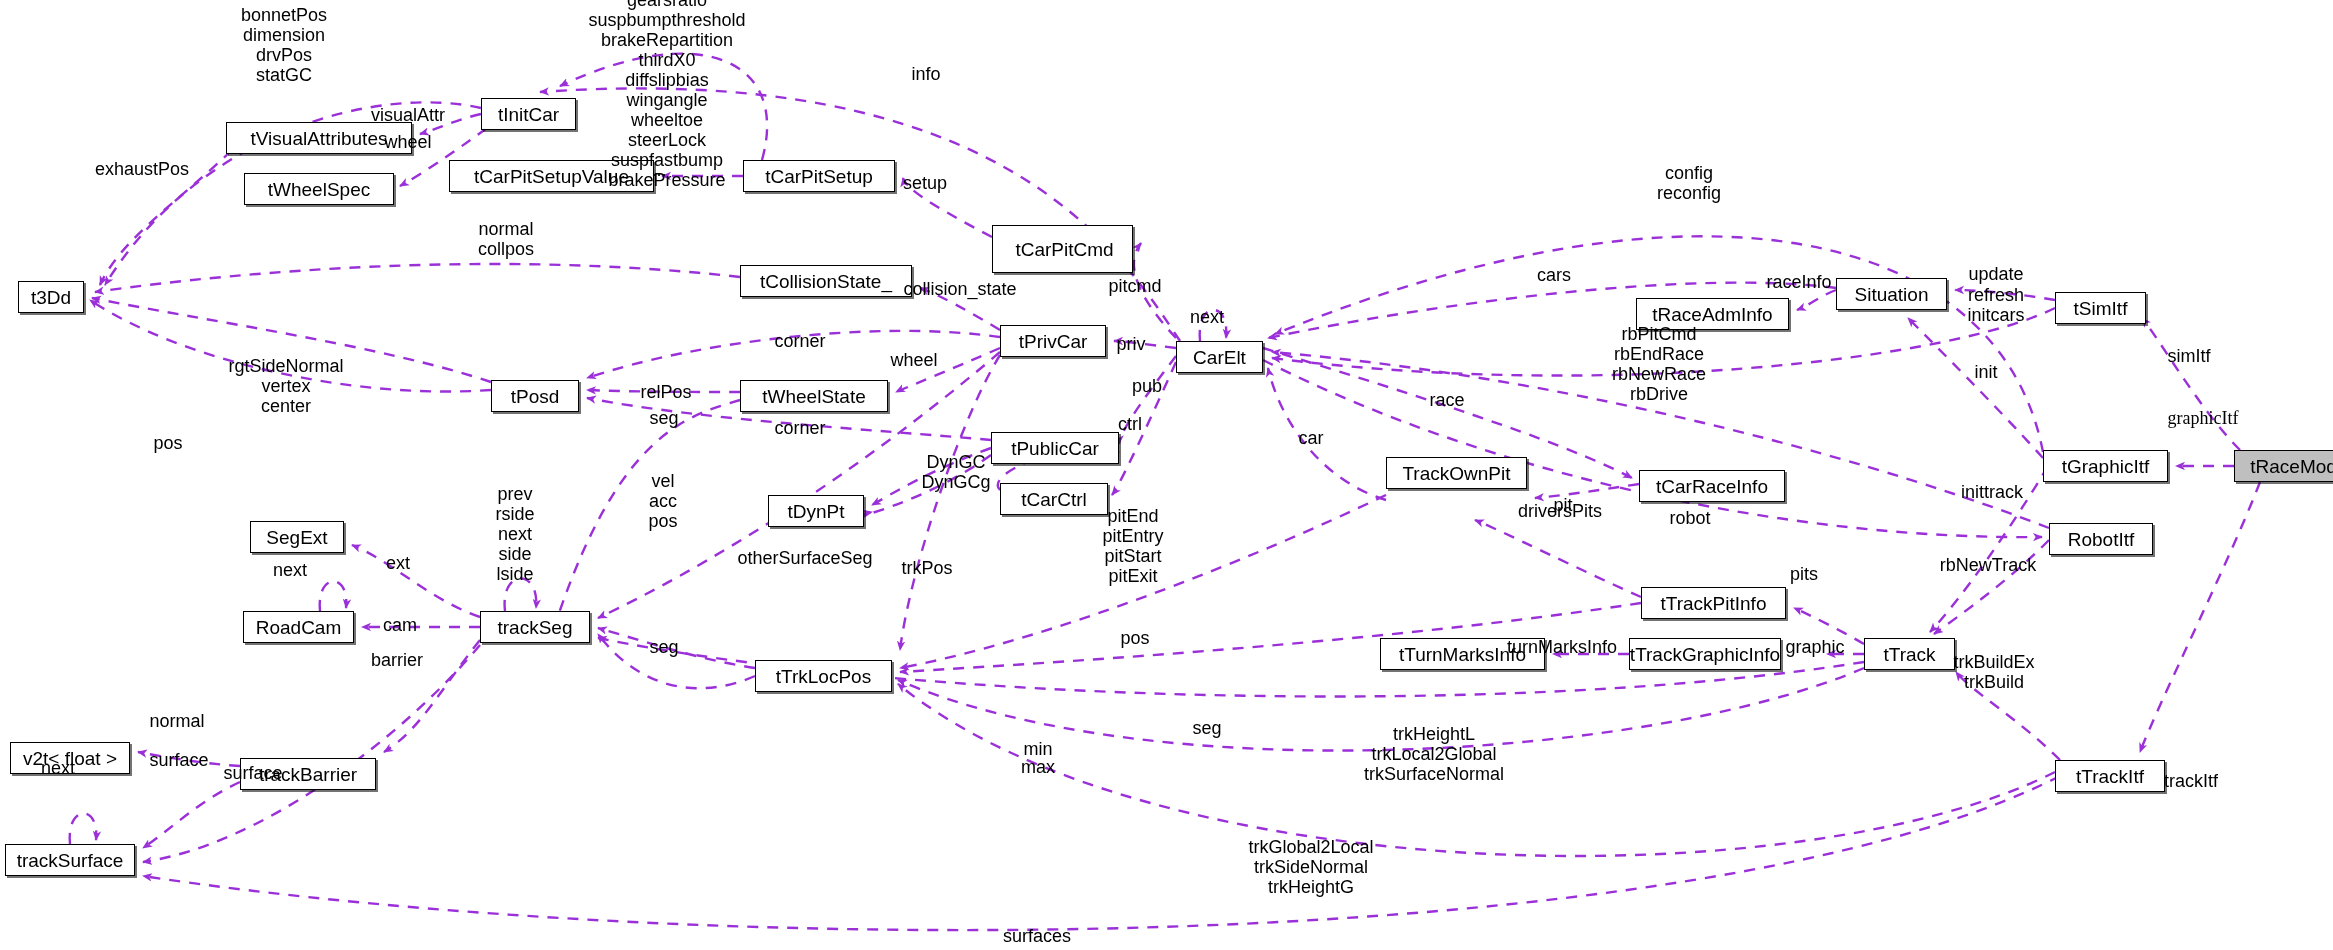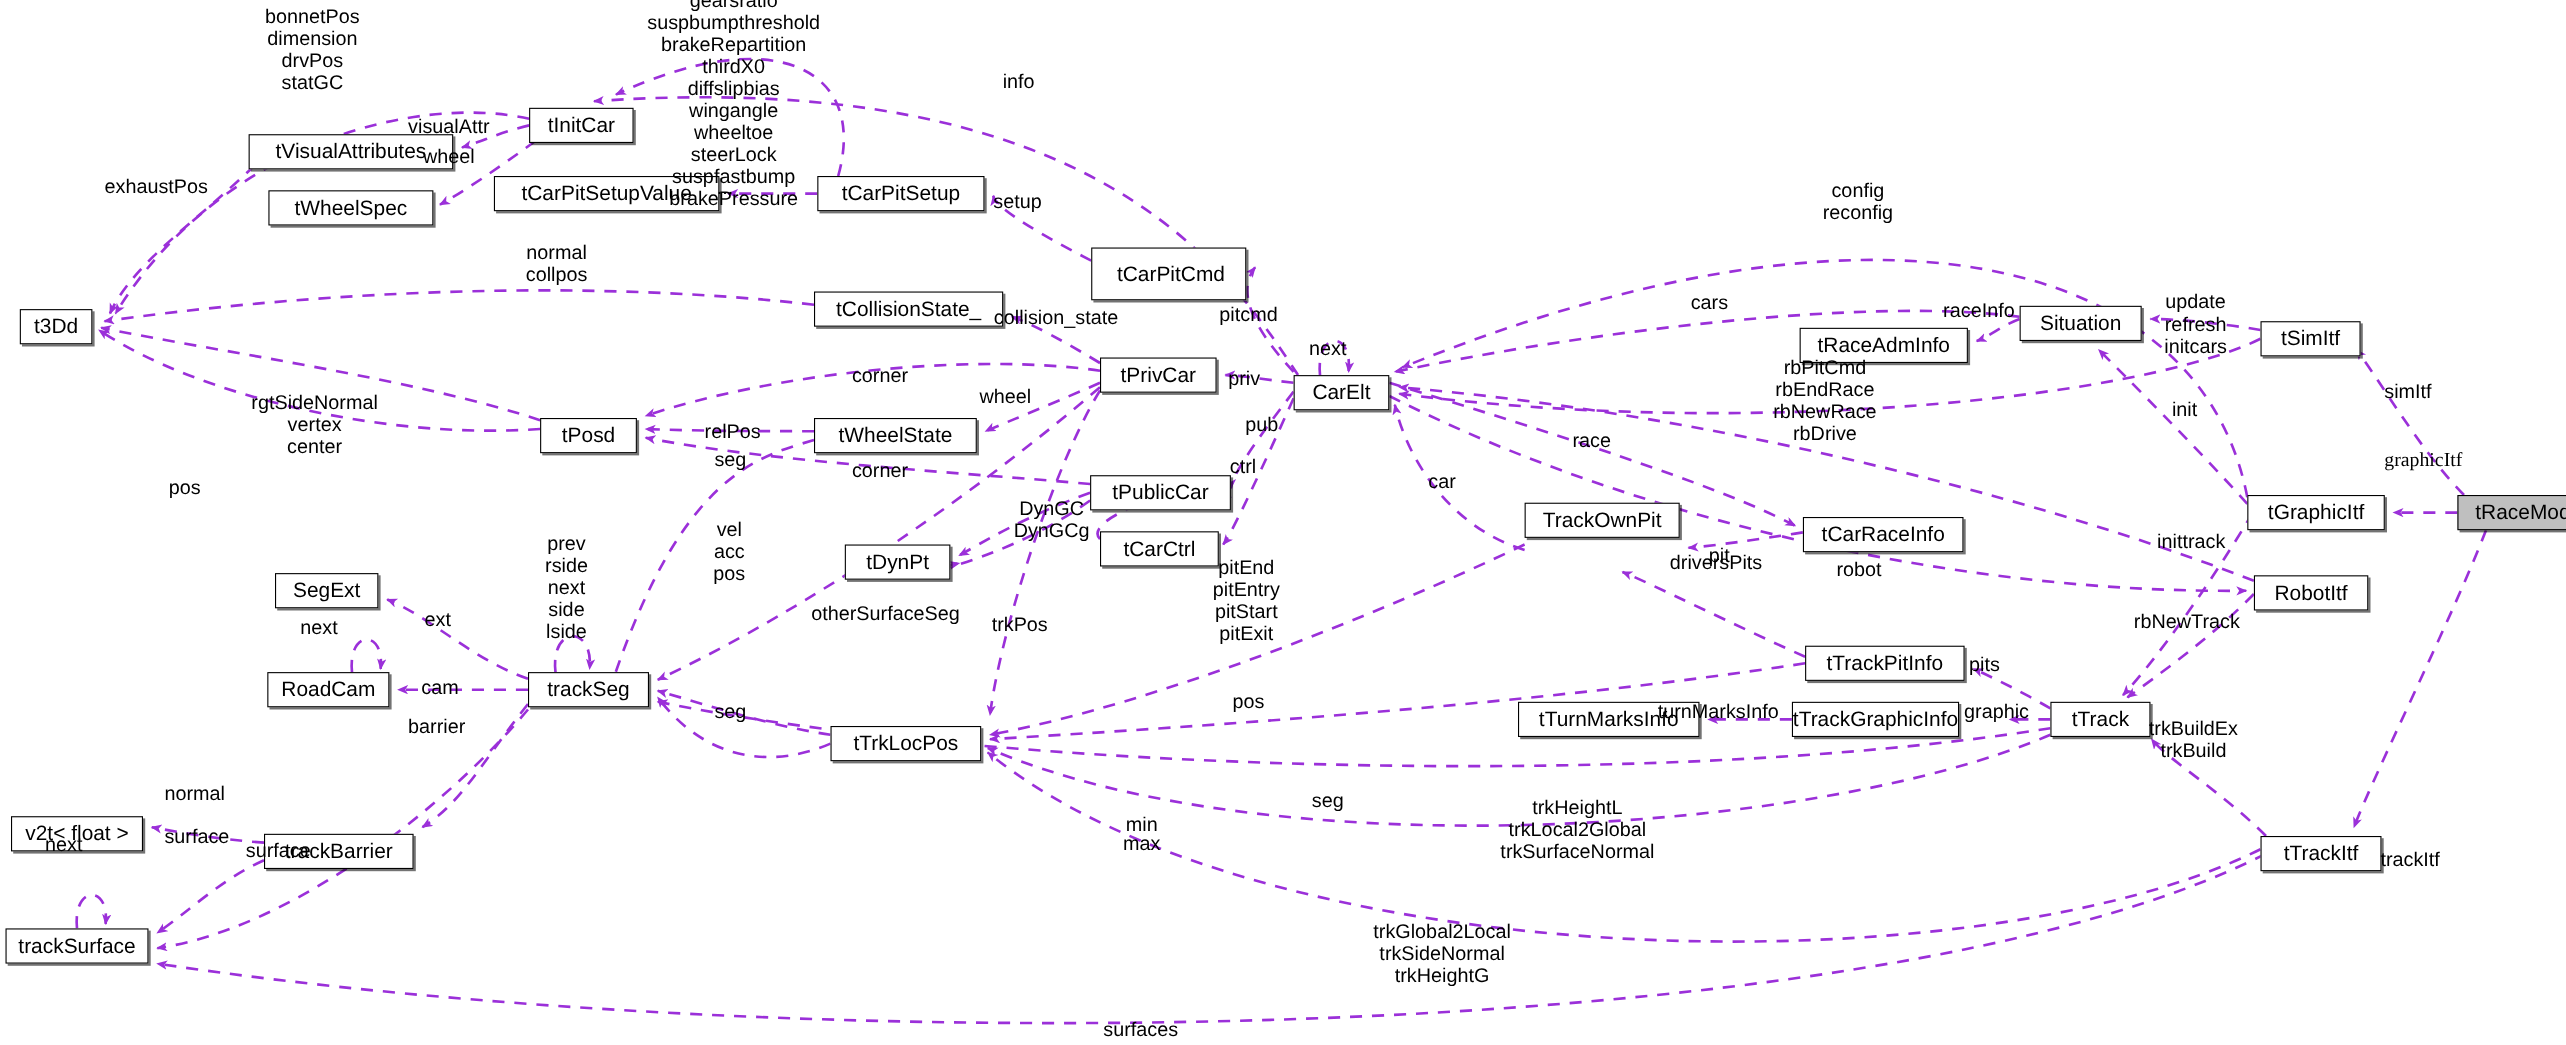--- a/index.html
+++ b/index.html
@@ -357,21 +357,21 @@
   <div class="elabel" style="left:290px;top:570px;">next</div>
   <div class="elabel" style="left:1560px;top:511px;">driversPits</div>
   <div class="elabel" style="left:1690px;top:518px;">robot</div>
   <div class="elabel" style="left:805px;top:558px;">otherSurfaceSeg</div>
   <div class="elabel" style="left:927px;top:568px;">trkPos</div>
   <div class="elabel" style="left:1133px;top:546px;">pitEnd
 pitEntry
 pitStart
 pitExit</div>
   <div class="elabel" style="left:400px;top:625px;">cam</div>
-  <div class="elabel" style="left:1804px;top:604px;">pits</div>
+  <div class="elabel" style="left:1804px;top:574px;">pits</div>
   <div class="elabel" style="left:1135px;top:638px;">pos</div>
   <div class="elabel" style="left:1988px;top:565px;">rbNewTrack</div>
   <div class="elabel" style="left:1992px;top:492px;">inittrack</div>
   <div class="elabel" style="left:397px;top:660px;">barrier</div>
   <div class="elabel" style="left:664px;top:647px;">seg</div>
   <div class="elabel" style="left:1562px;top:647px;">turnMarksInfo</div>
   <div class="elabel" style="left:1815px;top:647px;">graphic</div>
   <div class="elabel" style="left:1994px;top:672px;">trkBuildEx
 trkBuild</div>
   <div class="elabel" style="left:177px;top:721px;">normal</div>

